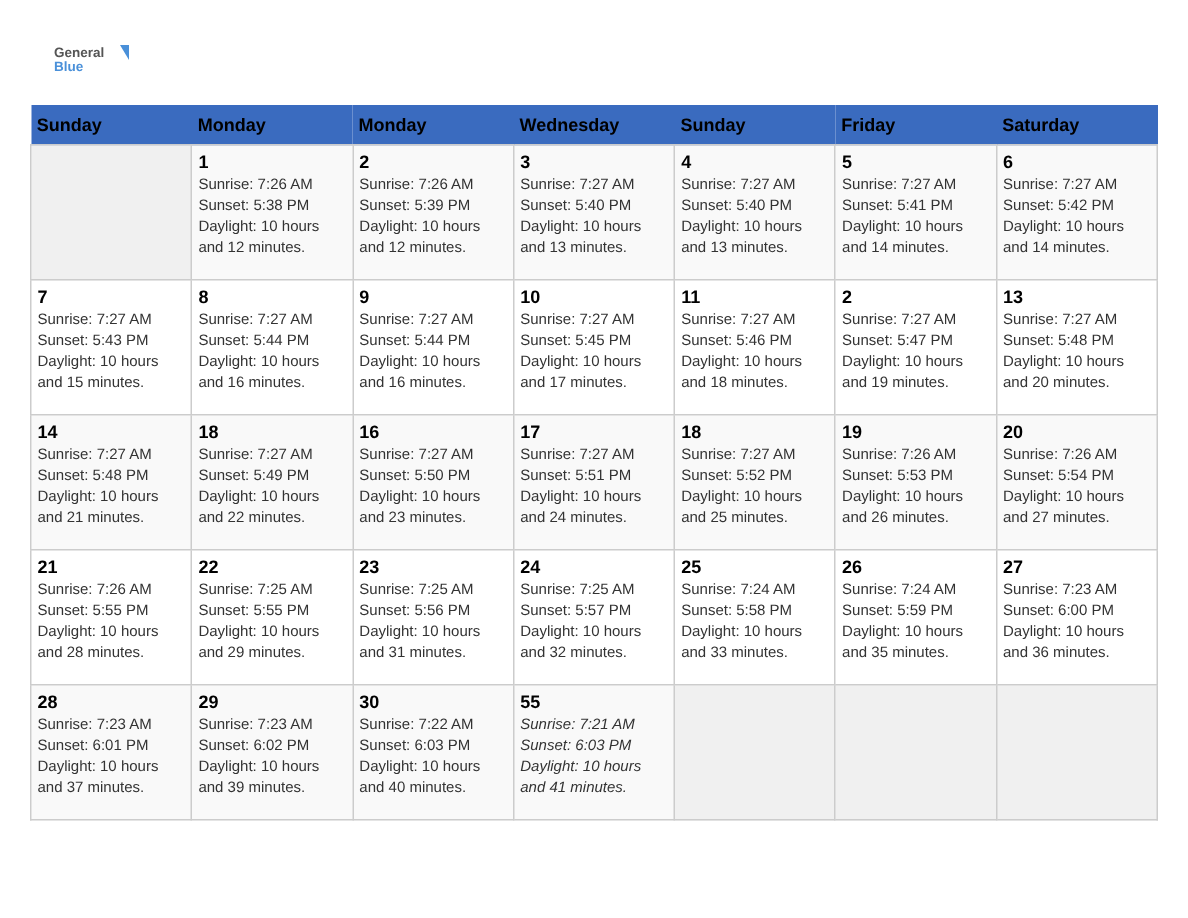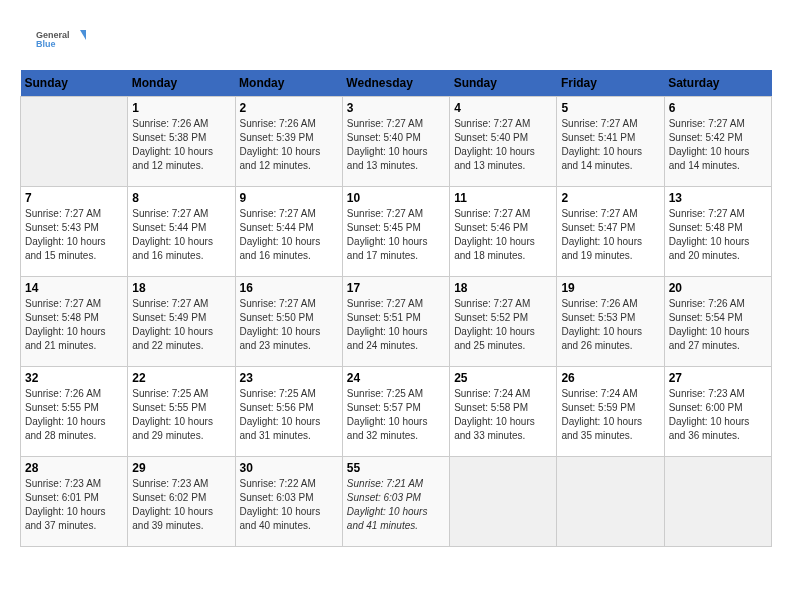--- a/index.html
+++ b/index.html
@@ -248,21 +248,21 @@
         <td>
           <div class="day-num">20</div>
           <div class="day-info" style="white-space: pre-line;">Sunrise: 7:26 AM
 Sunset: 5:54 PM
 Daylight: 10 hours
 and 27 minutes.</div>
         </td>
       </tr>
       <tr>
         <td>
-          <div class="day-num">32</div>
+          <div class="day-num">21</div>
           <div class="day-info" style="white-space: pre-line;">Sunrise: 7:26 AM
 Sunset: 5:55 PM
 Daylight: 10 hours
 and 28 minutes.</div>
         </td>
         <td>
           <div class="day-num">22</div>
           <div class="day-info" style="white-space: pre-line;">Sunrise: 7:25 AM
 Sunset: 5:55 PM
 Daylight: 10 hours

